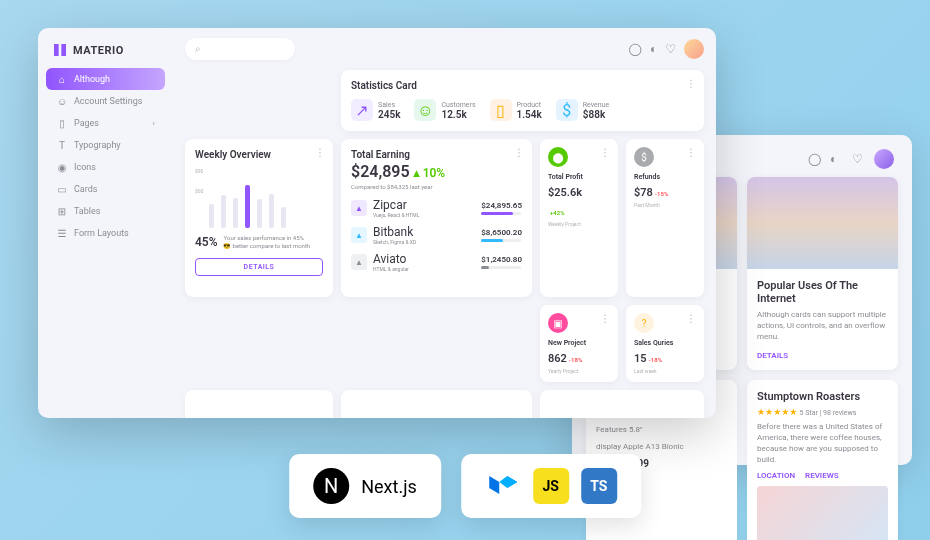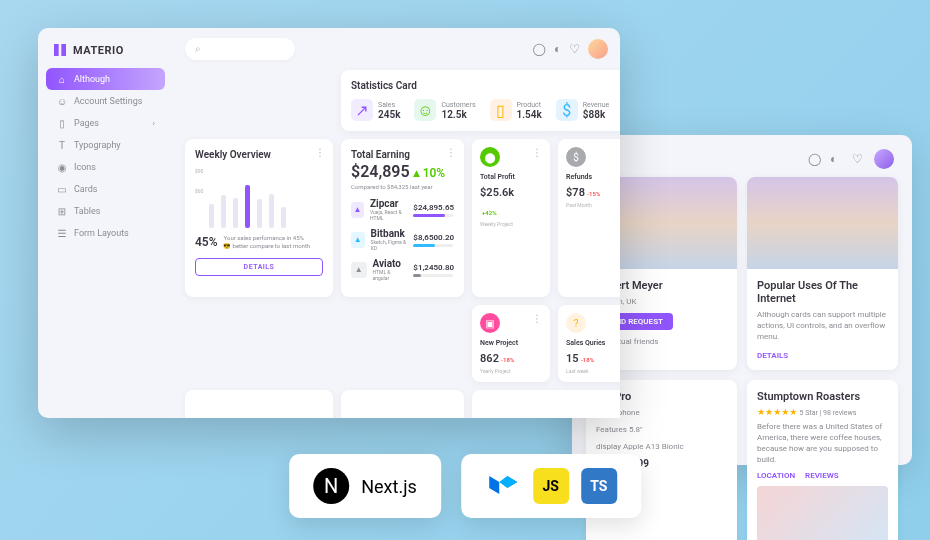--- a/index.html
+++ b/index.html
@@ -16,21 +16,21 @@
 .wb-title { font-weight: 600; color: #3a3541; font-size: 11px; margin-bottom: 4px; }
 .wb-desc { color: #8a8d93; font-size: 8px; line-height: 1.4; margin-bottom: 6px; }
 .wb-btn { background: #9155fd; color: #fff; border: none; padding: 4px 10px; border-radius: 4px; font-size: 8px; font-weight: 600; }
 .wb-link { color: #9155fd; font-size: 8px; font-weight: 600; }
 .wb-row2 { display: flex; gap: 10px; padding: 10px 4px 0; }
 .wb-card2 { flex: 1; background: #fff; border-radius: 8px; padding: 10px; box-shadow: 0 2px 8px rgba(0,0,0,0.06); }
 .wb-img2 { width: 100%; height: 60px; background: linear-gradient(135deg,#f5d5d5,#d5e5f5); border-radius: 4px; margin-top: 6px; }
 .wb-stars { color: #ffb400; font-size: 9px; margin: 4px 0; }
 .wb-price { font-size: 10px; color: #3a3541; margin-top: 4px; }
 
-.window-front { position: absolute; top: 28px; left: 38px; width: 582px; height: 390px; background: #f4f5fa; border-radius: 10px; box-shadow: 0 15px 50px rgba(0,0,0,0.2); display: flex; }
+.window-front { position: absolute; top: 28px; left: 38px; width: 678px; height: 390px; background: #f4f5fa; border-radius: 10px; box-shadow: 0 15px 50px rgba(0,0,0,0.2); display: flex; }
 
 .sidebar { width: 135px; padding: 12px 8px; }
 .logo { display: flex; align-items: center; gap: 5px; padding: 2px 6px 10px; }
 .logo-mark { width: 16px; height: 16px; }
 .logo-text { font-weight: 700; font-size: 11px; color: #3a3541; letter-spacing: 0.5px; }
 .nav-item { display: flex; align-items: center; gap: 6px; padding: 5px 10px; border-radius: 6px; font-size: 9px; color: #8a8d93; cursor: pointer; }
 .nav-item.active { background: linear-gradient(90deg,#9155fd,#c4a5fe); color: #fff; }
 .nav-item .chev { margin-left: auto; font-size: 8px; }
 .nav-icon { width: 12px; height: 12px; display: inline-flex; align-items: center; justify-content: center; font-size: 10px; }
 .nav-section { font-size: 7px; color: #b4b2b7; padding: 8px 10px 4px; letter-spacing: 0.5px; }
@@ -77,21 +77,21 @@
 .weekly-note { font-size: 6px; color: #8a8d93; flex: 1; line-height: 1.3; }
 .details-btn { width: 100%; margin-top: 8px; border: 1px solid #9155fd; color: #9155fd; background: #fff; padding: 4px; border-radius: 4px; font-size: 7px; font-weight: 600; letter-spacing: 0.5px; }
 
 .earning { grid-column: 2; height: 158px; }
 .earn-amt { font-size: 16px; font-weight: 600; color: #3a3541; margin-top: 4px; }
 .earn-pct { font-size: 12px; color: #56ca00; font-weight: 600; margin-left: 4px; }
 .earn-compare { font-size: 6px; color: #8a8d93; margin-top: 2px; }
 .earn-list { margin-top: 8px; }
 .earn-item { display: flex; align-items: center; gap: 6px; margin-bottom: 7px; }
 .earn-ic { width: 16px; height: 16px; border-radius: 3px; display: flex; align-items: center; justify-content: center; font-size: 8px; }
-.earn-name { font-size: 10px; font-weight: 700; color: #3a3541; }
+.earn-name { font-size: 12px; font-weight: 400; color: #3a3541; }
 .earn-tech { font-size: 5px; color: #8a8d93; }
 .earn-val { margin-left: auto; font-size: 8px; font-weight: 600; color: #3a3541; text-align: right; }
 .earn-bar { width: 40px; height: 3px; background: #eee; border-radius: 2px; margin-top: 2px; }
 .earn-bar > div { height: 100%; border-radius: 2px; }
 
 .mini-card { padding: 8px; }
 .mini-ic { width: 20px; height: 20px; border-radius: 50%; display: flex; align-items: center; justify-content: center; font-size: 10px; margin-bottom: 6px; }
 .mini-label { font-size: 7px; font-weight: 600; color: #3a3541; }
 .mini-val { font-size: 11px; font-weight: 600; color: #3a3541; margin-top: 1px; }
 .mini-pct { font-size: 6px; color: #56ca00; font-weight: 600; margin-left: 2px; }

